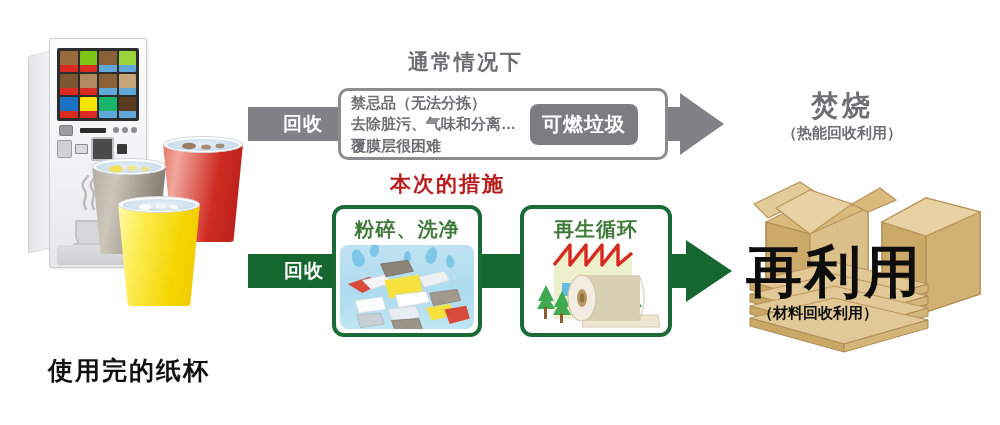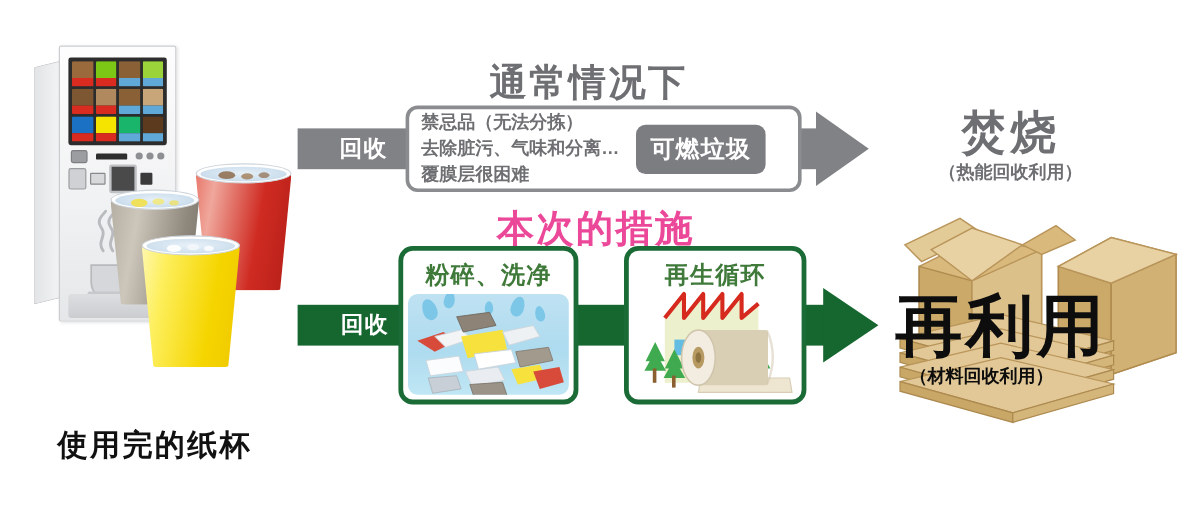--- a/index.html
+++ b/index.html
@@ -68,24 +68,24 @@
   .reqlines{font-size:15px;line-height:1.42;color:#6e6f72;font-weight:600;white-space:nowrap;}
   .dots3{font-size:15px;color:#6e6f72;font-weight:700;letter-spacing:2px;}
   .badge{background:#7b7d80;border-radius:8px;color:#fff;font-size:20px;font-weight:700;
     padding:7px 12px;letter-spacing:1px;white-space:nowrap;}
 
   .gbox{position:absolute;background:#fff;border:4px solid #1a6b35;border-radius:12px;
     box-sizing:border-box;overflow:hidden;}
   .gbox .title{position:absolute;left:0;right:0;top:7px;text-align:center;
     font-size:20px;font-weight:700;color:#3f7a3a;letter-spacing:1px;z-index:4;}
 
-  .heading{position:absolute;font-size:31px;font-weight:700;letter-spacing:2px;white-space:nowrap;}
+  .heading{position:absolute;font-size:21px;font-weight:700;letter-spacing:2px;white-space:nowrap;}
 
   .endlabel{position:absolute;white-space:nowrap;}
-  .endlabel .big{font-size:38px;font-weight:700;letter-spacing:3px;line-height:1;}
+  .endlabel .big{font-size:28px;font-weight:700;letter-spacing:3px;line-height:1;}
   .endlabel .sub{font-size:15px;font-weight:700;letter-spacing:0px;margin-top:4px;display:block;}
 
   .caption{position:absolute;font-size:25px;font-weight:700;color:#111;letter-spacing:2px;white-space:nowrap;}
 
   
   .water{position:absolute;left:4px;top:36px;right:4px;bottom:4px;
     background:linear-gradient(180deg,#bfe2f2 0%,#aedbef 55%,#bfe6f4 100%);border-radius:8px;overflow:hidden;}
   .splash{position:absolute;background:#7cc6e8;border-radius:50% 50% 50% 50%/60% 60% 40% 40%;}
 </style>
 </head>
@@ -228,21 +228,21 @@
       <div>覆膜层很困难</div>
     </div>
     <div class="badge" style="margin-left:12px;">可燃垃圾</div>
   </div>
 
   <div class="endlabel nosel" style="left:757px;top:92px;color:#6e6f72;text-align:center;width:170px;">
     <div class="big">焚烧</div>
     <span class="sub">（热能回收利用）</span>
   </div>
 
-  <div class="heading nosel" style="left:414px;top:170px;color:#ec4899;">本次的措施</div>
+  <div class="heading nosel" style="left:390px;top:170px;color:#b91c1c;">本次的措施</div>
 
   <div class="bar" style="left:248px;top:254px;width:112px;background:#15662F;">
     <span>回收</span>
   </div>
 
   <div class="abs" style="left:470px;top:254px;width:62px;height:34px;background:#15662F;z-index:1;"></div>
   <div class="abs" style="left:644px;top:254px;width:46px;height:34px;background:#15662F;z-index:1;"></div>
   <div class="arrowhead abs" style="left:686px;top:240px;
        border-top:31px solid transparent;border-bottom:31px solid transparent;border-left:46px solid #15662F;z-index:1;"></div>
 

